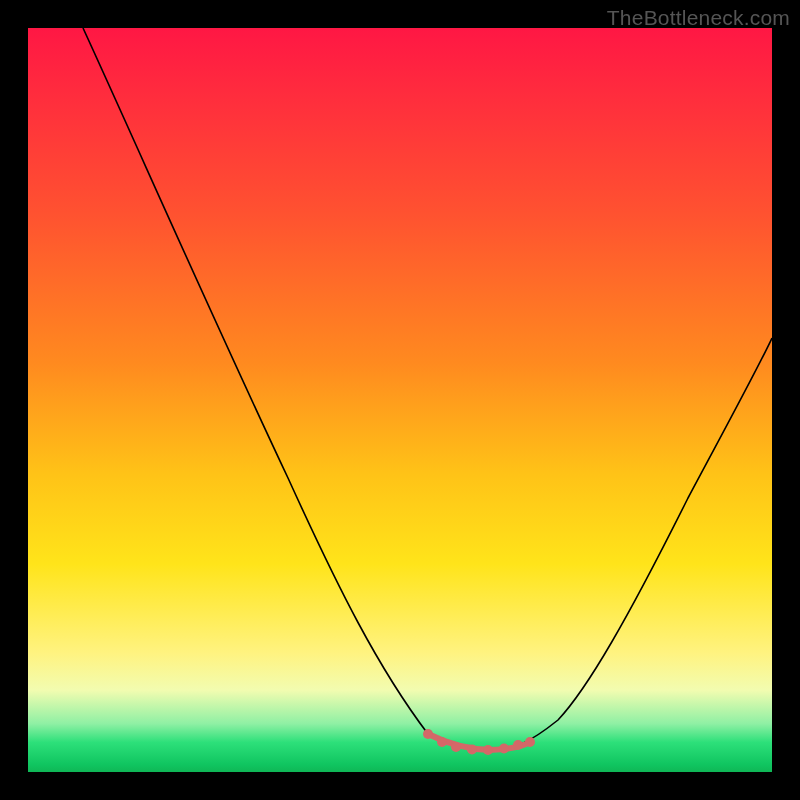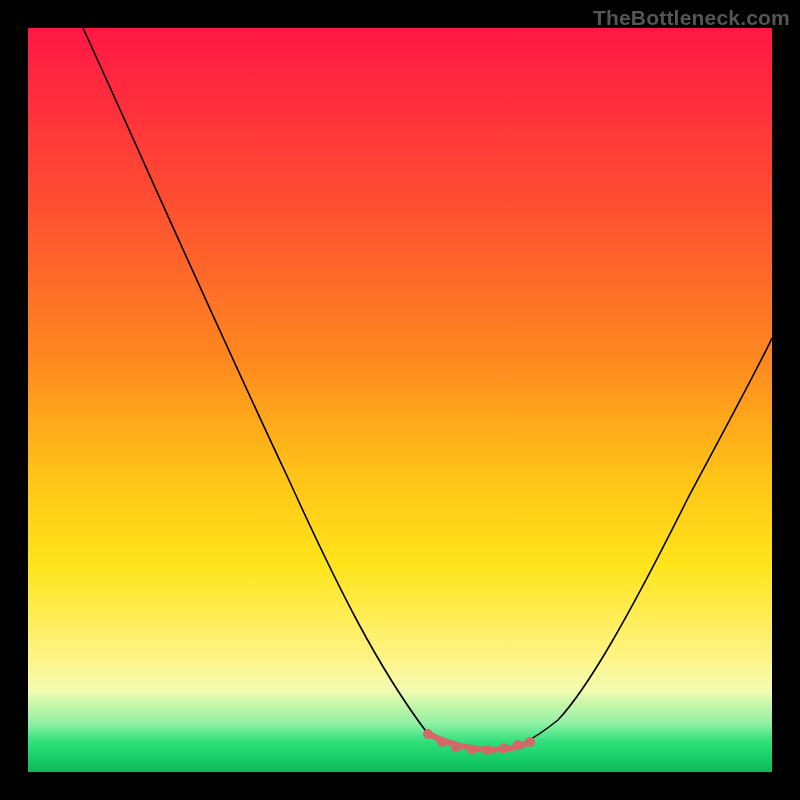--- a/index.html
+++ b/index.html
@@ -40,21 +40,21 @@
       #0fb756 100%
     );
     overflow: hidden;
   }
   .watermark {
     position: absolute;
     top: 6px;
     right: 10px;
     color: #555;
     font-size: 21px;
-    font-weight: 700;
+    font-weight: 400;
     letter-spacing: 0.2px;
     user-select: none;
   }
   svg.curve {
     position: absolute;
     left: 0; top: 0;
     width: 100%;
     height: 100%;
   }
   .curve-path {

